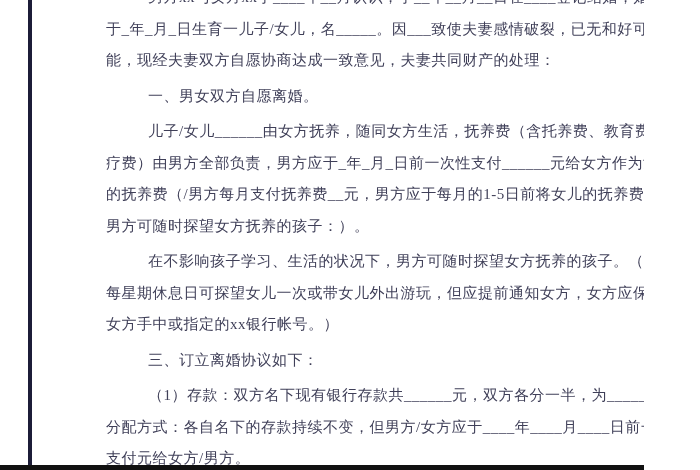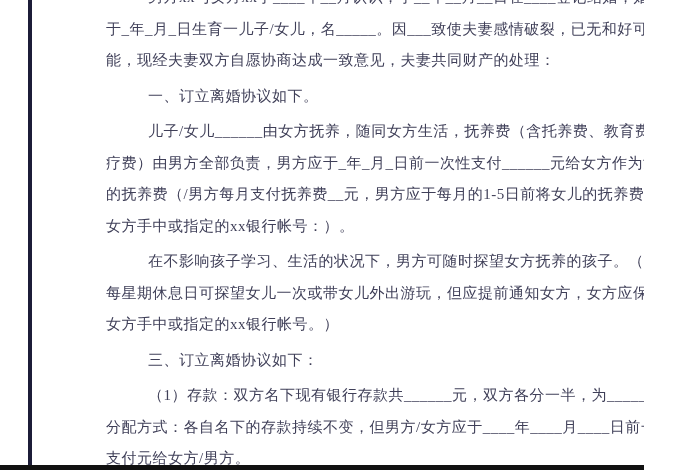--- a/index.html
+++ b/index.html
@@ -42,25 +42,25 @@
 </head>
 <body>
 
 <div class="page">
 
   <div class="doc-body">
 
   <div class="line indent">男方xx与女方xx于____年__月认识，于__年__月__日在____登记结婚，婚后</div>
       <div class="line">于_年_月_日生育一儿子/女儿，名_____。因___致使夫妻感情破裂，已无和好可</div>
       <div class="line">能，现经夫妻双方自愿协商达成一致意见，夫妻共同财产的处理：</div>
-      <div class="line indent para">一、订立离婚协议如下。</div>
+      <div class="line indent para">一、男女双方自愿离婚。</div>
       <div class="line indent para">儿子/女儿______由女方抚养，随同女方生活，抚养费（含托养费、教育费、医</div>
       <div class="line">疗费）由男方全部负责，男方应于_年_月_日前一次性支付______元给女方作为女儿</div>
       <div class="line">的抚养费（/男方每月支付抚养费__元，男方应于每月的1-5日前将女儿的抚养费交到</div>
-      <div class="line">女方手中或指定的xx银行帐号：）。</div>
+      <div class="line">男方可随时探望女方抚养的孩子：）。</div>
       <div class="line indent para">在不影响孩子学习、生活的状况下，男方可随时探望女方抚养的孩子。（/男方</div>
       <div class="line">每星期休息日可探望女儿一次或带女儿外出游玩，但应提前通知女方，女方应保证男</div>
       <div class="line">女方手中或指定的xx银行帐号。）</div>
       <div class="line indent para">三、订立离婚协议如下：</div>
       <div class="line indent para">（1）存款：双方名下现有银行存款共______元，双方各分一半，为______元，</div>
       <div class="line">分配方式：各自名下的存款持续不变，但男方/女方应于____年____月____日前一次性</div>
       <div class="line">支付元给女方/男方。</div>
     </div>
 
   <div class="frame-left"></div>

